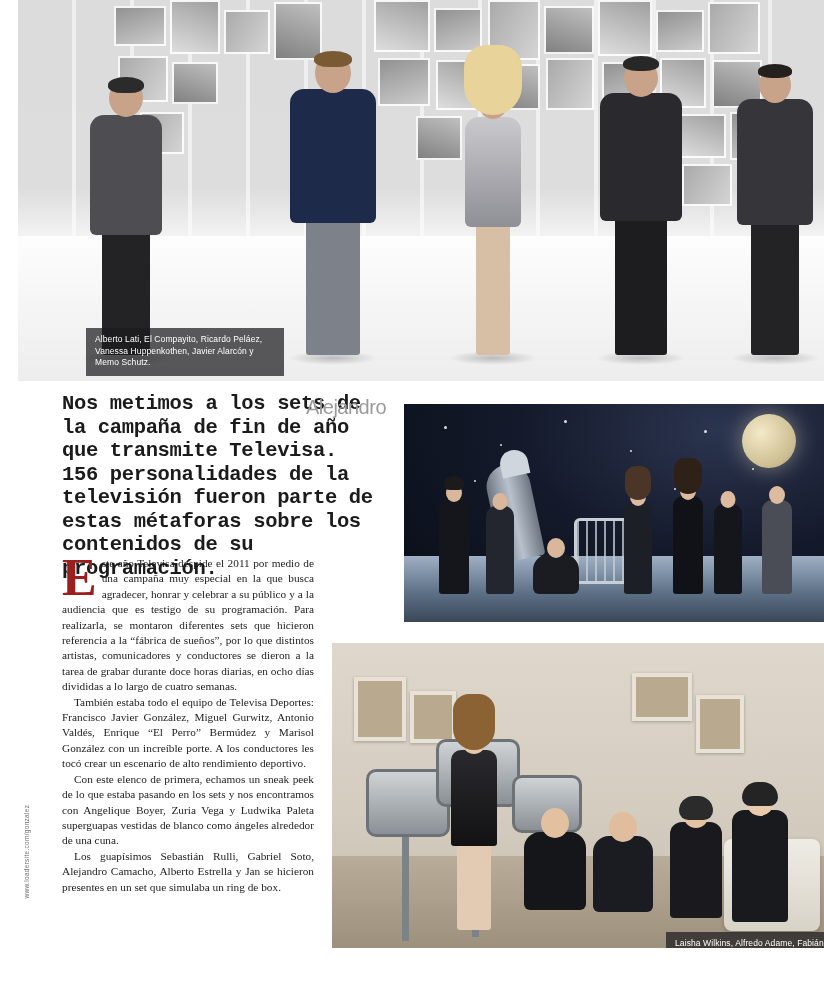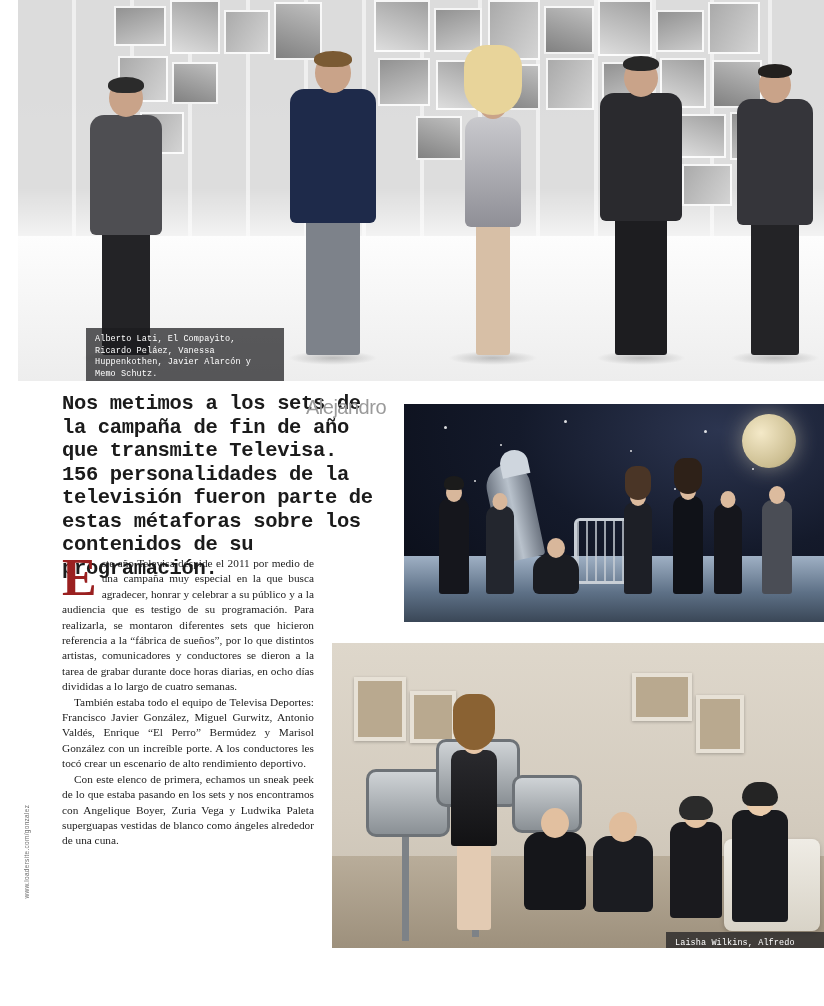--- a/index.html
+++ b/index.html
@@ -86,21 +86,21 @@
     position: absolute; left: 50%; transform: translateX(-50%);
     bottom: -10px;
     width: 90px; height: 14px;
     background: radial-gradient(ellipse at center, rgba(0,0,0,0.22), rgba(0,0,0,0) 70%);
   }
 
   .caption-box {
     position: absolute;
     background: rgba(28,28,30,0.72);
     color: #ffffff;
-    font-family: Liberation Mono, monospace;
+    font-family: Liberation Sans, sans-serif;
     font-size: 8.5px;
     line-height: 11.5px;
     padding: 6px 9px 7px 9px;
     letter-spacing: 0.1px;
   }
 
   
   .spine {
     position: absolute;
     left: -34px;
@@ -355,20 +355,21 @@
 
   <div class="spine">www.loadersite.com/gonzalez</div>
 
   <div class="deck">Nos metimos a los sets de la campaña de fin de año que transmite Televisa. 156 personalidades de la televisión fueron parte de estas métaforas sobre los contenidos de su programación.</div>
   <div class="watermark">Alejandro</div>
 
   <div class="body-col">
     <p class="first"><span class="dropcap">E</span><span>ste año Televisa despide el 2011 por medio de una campaña muy especial en la que busca agradecer, honrar y celebrar a su público y a la audiencia que es testigo de su programación. Para realizarla, se montaron diferentes sets que hicieron referencia a la “fábrica de sueños”, por lo que distintos artistas, comunicadores y conductores se dieron a la tarea de grabar durante doce horas diarias, en ocho días divididas a lo largo de cuatro semanas.</span></p>
     <p>También estaba todo el equipo de Televisa Deportes: Francisco Javier González, Miguel Gurwitz, Antonio Valdés, Enrique “El Perro” Bermúdez y Marisol González con un increíble porte. A los conductores les tocó crear un escenario de alto rendimiento deportivo.</p>
     <p>Con este elenco de primera, echamos un sneak peek de lo que estaba pasando en los sets y nos encontramos con Angelique Boyer, Zuria Vega y Ludwika Paleta superguapas vestidas de blanco como ángeles alrededor de una cuna.</p>
+    <p>Los guapísimos Sebastián Rulli, Gabriel Soto, Alejandro Camacho, Alberto Estrella y Jan se hicieron presentes en un set que simulaba un ring de box.</p>
   </div>
 
   <div class="photo2">
     <div class="night-sky"></div>
     <div class="moon"></div>
     <div class="star" style="left:40px;  top:22px; width:3px; height:3px;"></div>
     <div class="star" style="left:96px;  top:40px; width:2px; height:2px;"></div>
     <div class="star" style="left:160px; top:16px; width:3px; height:3px;"></div>
     <div class="star" style="left:226px; top:46px; width:2px; height:2px;"></div>
     <div class="star" style="left:300px; top:26px; width:3px; height:3px;"></div>

